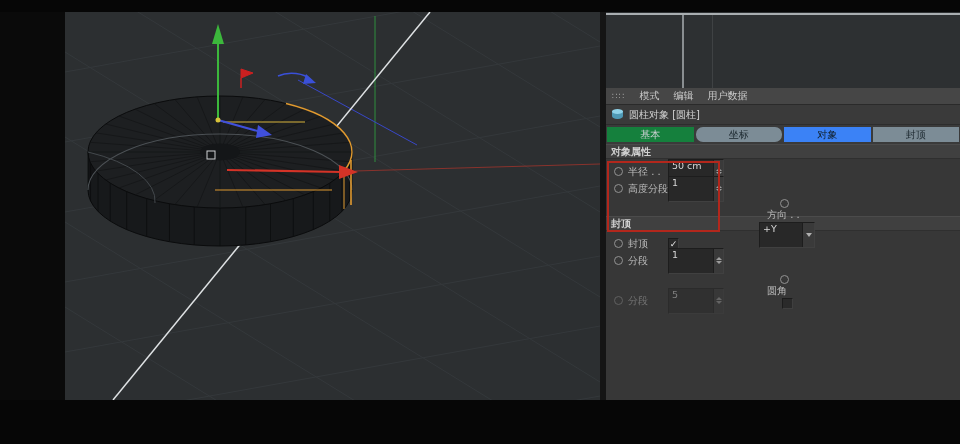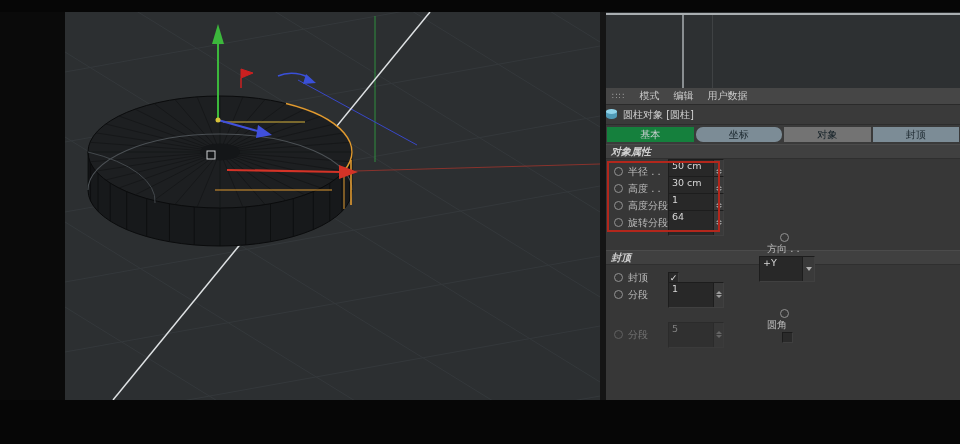--- a/index.html
+++ b/index.html
@@ -19,34 +19,34 @@
   .rtop .v2{position:absolute;left:106px;top:3px;bottom:0;width:1px;background:#3f4244;}
 
   .panel{position:absolute;left:606px;top:88px;width:354px;height:312px;background:#373737;}
 
   .menubar{height:16px;background:#464646;border-bottom:1px solid #2a2a2a;display:flex;align-items:center;
            gap:14px;padding-left:6px;font-size:10px;color:#c9c9c9;}
   .grip{color:#9a9a9a;font-size:9px;letter-spacing:1px;}
   .menubar .mi{cursor:default;}
 
   .objrow{height:19px;background:#3a3a3a;border-bottom:1px solid #2d2d2d;display:flex;align-items:center;
-          gap:6px;font-size:10px;color:#d2d2d2;}
+          gap:6px;padding-left:6px;font-size:10px;color:#d2d2d2;}
   .cyl-ico{width:11px;height:12px;position:relative;flex:none;}
   .cyl-ico .body{position:absolute;left:0;top:2px;width:11px;height:8px;background:#4f99b5;border-radius:0 0 5px 5px / 0 0 3px 3px;}
   .cyl-ico .top{position:absolute;left:0;top:0;width:11px;height:5px;background:#8fd2e8;border-radius:50%;}
 
   .tabs{height:19px;background:#3a3a3a;display:flex;gap:2px;padding:2px 1px;box-sizing:border-box;}
   .tab{flex:1;font-size:10px;display:flex;align-items:center;justify-content:center;cursor:default;}
   .tab.t0{background:#15803d;color:#ccd0d2;}
   .tab.t1{background:#7c8c96;color:#19252c;border-radius:7px;}
-  .tab.t2{background:#737373;color:#101d24;}
+  .tab.t2{background:#3b82f6;color:#101d24;}
   .tab.t3{background:#7c8c96;color:#19252c;}
 
   .sechead{height:13px;background:#404040;border-top:1px solid #4b4b4b;border-bottom:1px solid #2f2f2f;
-           font-size:10px;font-weight:bold;color:#cfcfcf;display:flex;align-items:center;padding-left:5px;font-style:italic;}
+           font-size:10px;font-weight:bold;color:#cfcfcf;display:flex;align-items:center;padding-left:5px;}
 
   .rows{position:relative;padding-top:4px;}
   .prow{height:17px;display:flex;align-items:center;padding-left:8px;}
   .prow.gap2{margin-top:2px;flex-direction:column;}
   .prow.gap6{margin-top:6px;flex-direction:column;}
   .ico{width:9px;height:9px;border:1px solid #929292;border-radius:50%;margin-right:5px;flex:none;box-sizing:border-box;}
   .lbl{width:40px;font-size:10px;color:#bcbcbc;white-space:nowrap;overflow:hidden;flex:none;}
   .vbox{width:56px;height:26px;display:flex;background:#282828;border:1px solid #1d1d1d;
         border-right-color:#404040;border-bottom-color:#404040;box-sizing:border-box;flex:none;}
   .vtext{flex:1;font-size:9.5px;color:#d6d6d6;line-height:12px;padding-left:3px;overflow:hidden;white-space:nowrap;}
@@ -214,55 +214,33 @@
         <span class="lbl">半径 . .</span>
         <span class="vbox">
           <span class="vtext">50 cm</span>
           <span class="step">
               <i class="up"></i>
               <i class="dn"></i>
             </span>
         </span>
       </div>
 
-      <div class="prow">
-        <span class="ico"></span>
-        <span class="lbl">高度 . .</span>
-        <span class="vbox">
-          <span class="vtext">30 cm</span>
-          <span class="step">
-              <i class="up"></i>
-              <i class="dn"></i>
-            </span>
-        </span>
-      </div>
 
       <div class="prow">
         <span class="ico"></span>
         <span class="lbl">高度分段</span>
         <span class="vbox">
           <span class="vtext">1</span>
           <span class="step">
               <i class="up"></i>
               <i class="dn"></i>
             </span>
         </span>
       </div>
 
-      <div class="prow">
-        <span class="ico"></span>
-        <span class="lbl">旋转分段</span>
-        <span class="vbox">
-          <span class="vtext">64</span>
-          <span class="step">
-              <i class="up"></i>
-              <i class="dn"></i>
-            </span>
-        </span>
-      </div>
 
       <div class="prow gap2">
         <span class="ico"></span>
         <span class="lbl">方向 . .</span>
         <span class="vbox">
           <span class="vtext">+Y</span>
           <span class="droparrow">
               <i></i>
             </span>
         </span>

